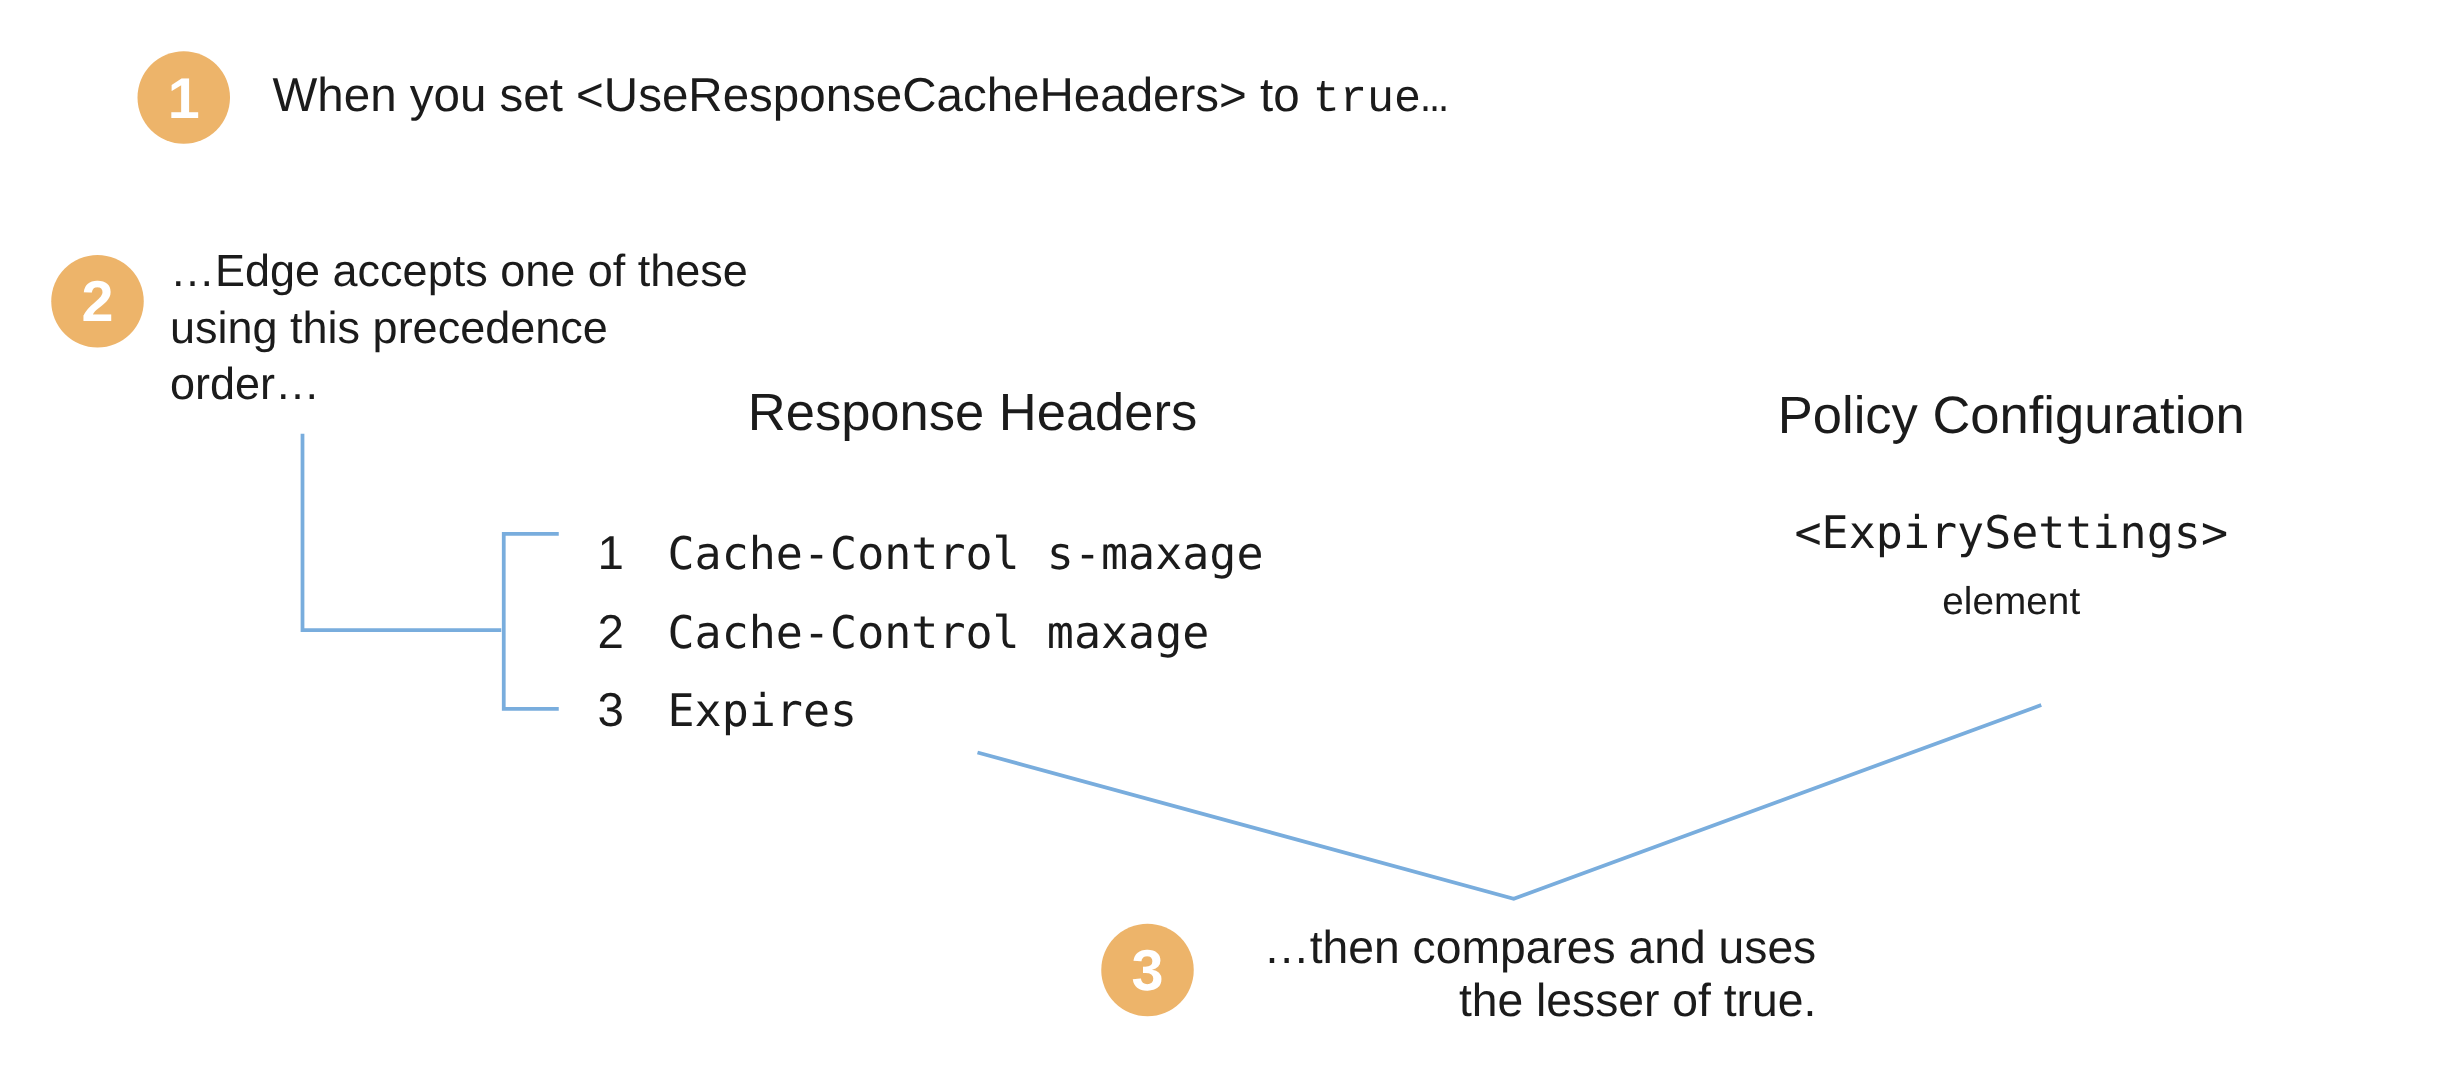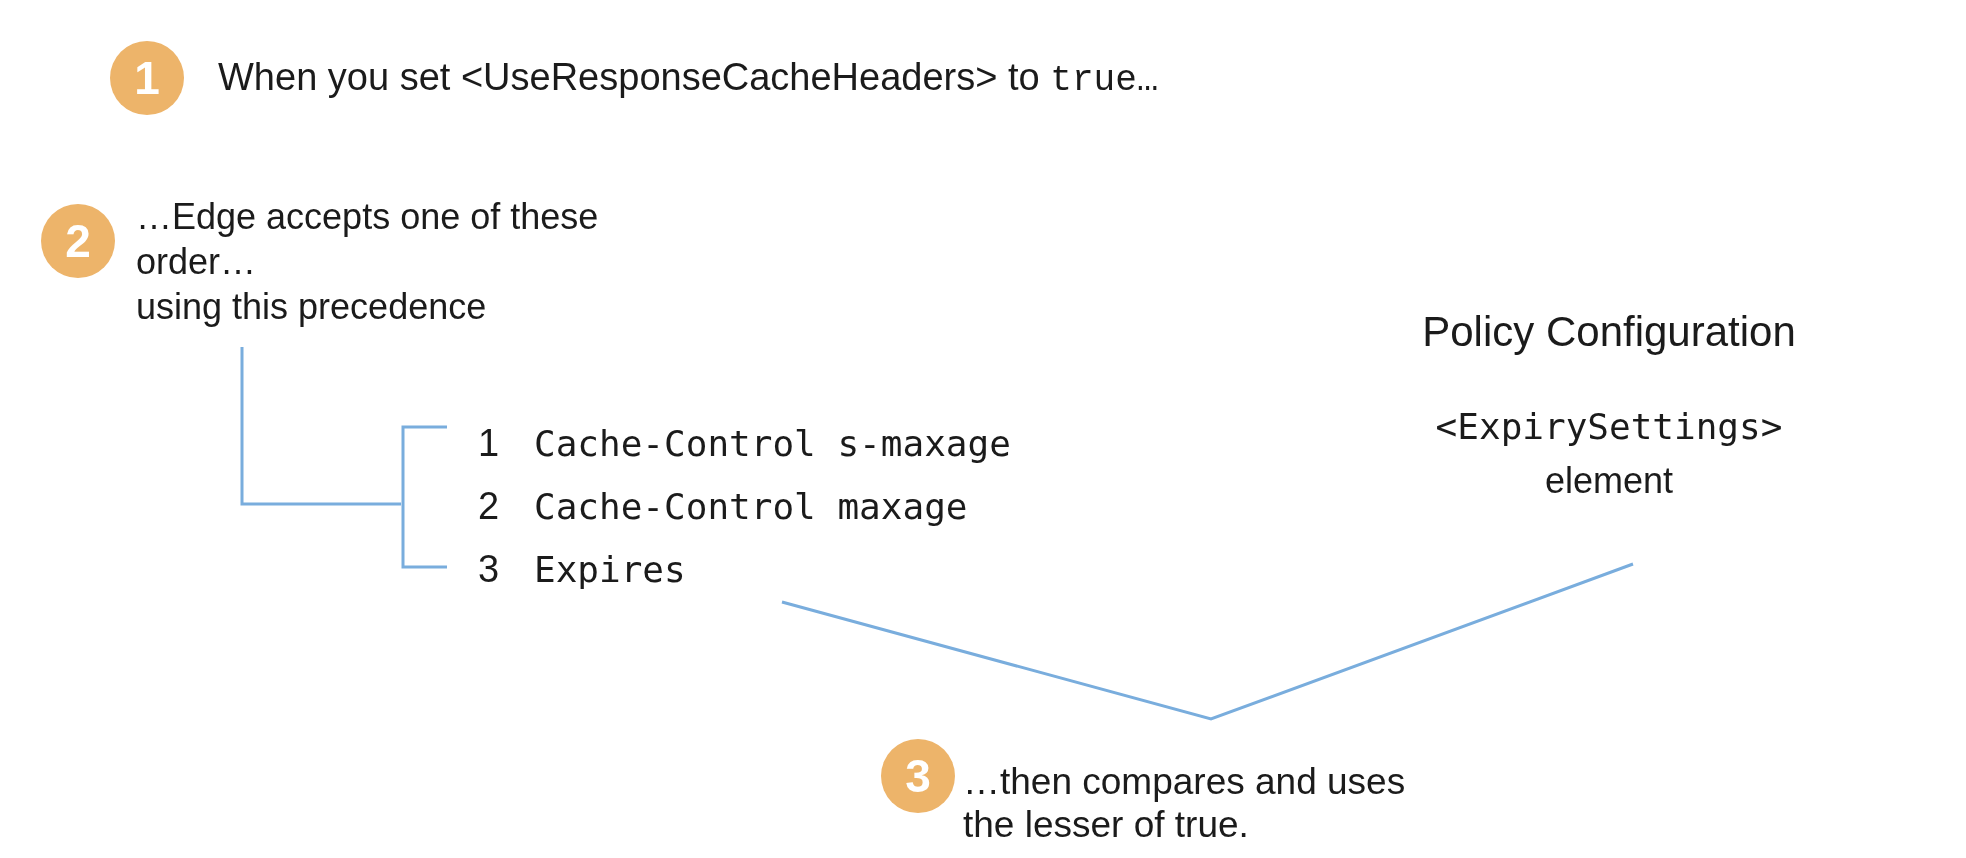--- a/index.html
+++ b/index.html
@@ -57,25 +57,25 @@
   }
 
   .policy-block {
     position: absolute; left: 1399px; top: 405px; width: 420px;
     text-align: center;
   }
   .policy-code {
     font-family: "DejaVu Sans Mono", monospace;
     font-size: 36px; line-height: 44px; white-space: nowrap;
   }
-  .policy-label { font-size: 36px; line-height: 44px; margin-top: 10px; }
+  .policy-label { font-size: 31px; line-height: 44px; margin-top: 10px; }
 
   .step3-text {
-    position: absolute; left: 963px; top: 760px; width: 490px;
-    font-size: 37px; line-height: 43px; text-align: left;
+    position: absolute; left: 963px; top: 736px; width: 490px;
+    font-size: 37px; line-height: 43px; text-align: right;
   }
 
   svg.connectors { position: absolute; left: 0; top: 0; pointer-events: none; }
   svg.connectors polyline {
     fill: none;
     stroke: var(--connector, #79ADDD);
     stroke-width: 3;
     stroke-linejoin: miter;
   }
 </style>
@@ -95,24 +95,25 @@
   </div>
   <div class="step1-text">
     <span>When you set &lt;UseResponseCacheHeaders&gt; to </span><span class="mono">true…</span>
   </div>
 
   <div class="badge" style="left:41px; top:204px;">
     <span>2</span>
   </div>
   <div class="step2-text">
     <div>…Edge accepts one of these</div>
+    <div>using this precedence</div>
     <div>order…</div>
-    <div>using this precedence</div>
   </div>
 
+  <div class="col-title left">Response Headers</div>
 
   <div class="header-list">
     <div class="header-row">
       <span class="header-rank">1</span>
       <span class="header-value">Cache-Control s-maxage</span>
     </div>
     <div class="header-row">
       <span class="header-rank">2</span>
       <span class="header-value">Cache-Control maxage</span>
     </div>

